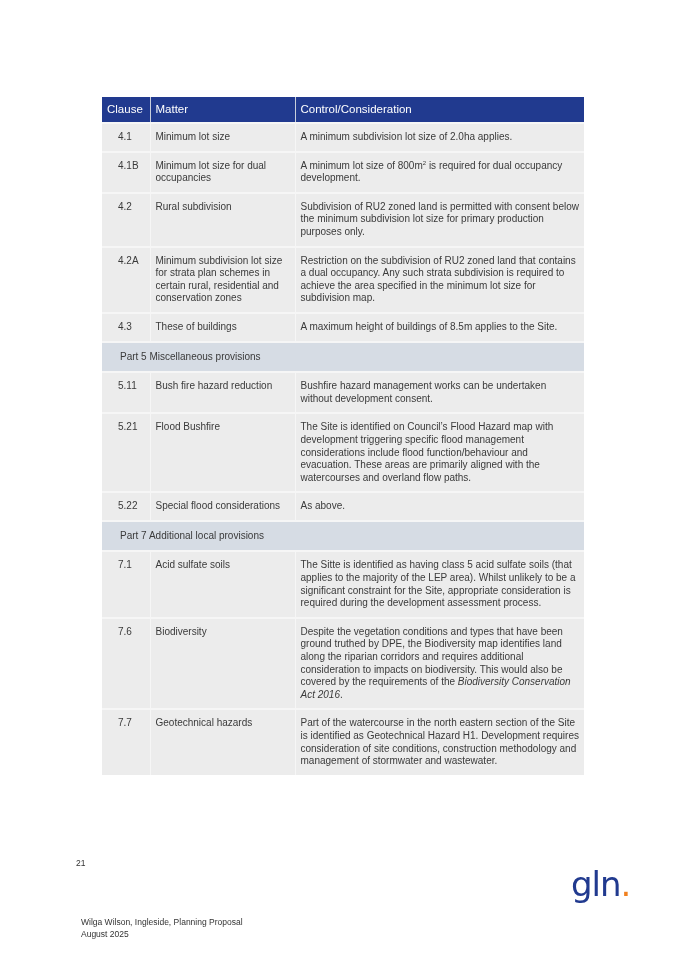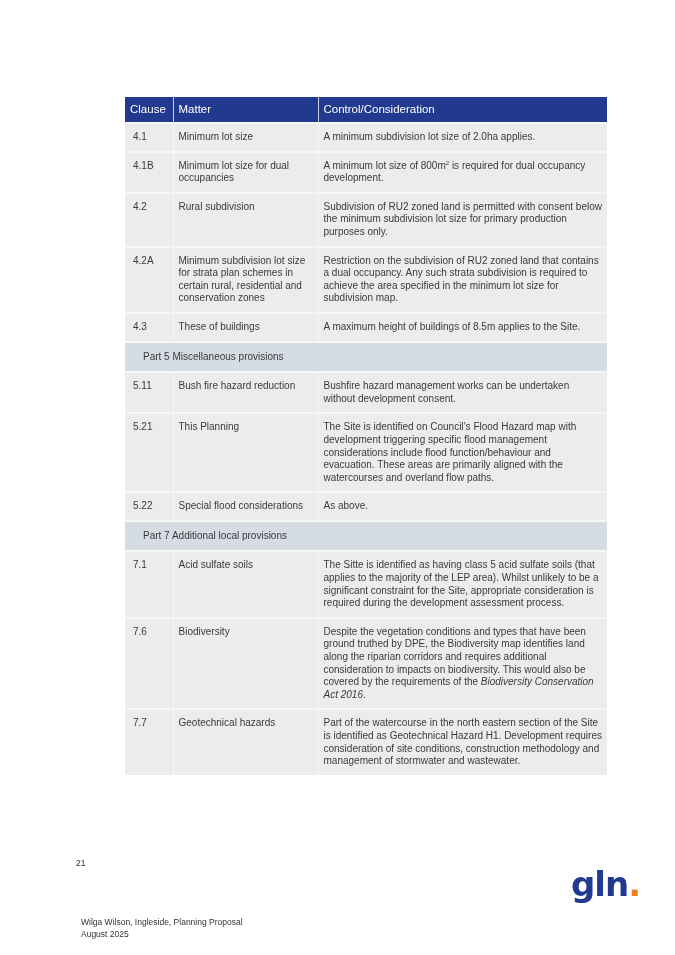--- a/index.html
+++ b/index.html
@@ -1,36 +1,36 @@
 <!DOCTYPE html>
 <html><head>
 <meta charset="utf-8">
 <style>
   html, body { margin: 0; padding: 0; background: #ffffff; }
   body { width: 675px; height: 955px; position: relative; overflow: hidden;
          font-family: "Liberation Sans", "DejaVu Sans", sans-serif; color: #3a3a3a; }
-  .page-table { position: absolute; left: 125px; top: 97px; width: 482px;
+  .page-table { position: absolute; left: 102px; top: 97px; width: 482px;
                 border-collapse: collapse; table-layout: fixed; font-size: 10px; line-height: 12.6px; border-radius: 21px; }
   .page-table col.c1 { width: 48px; }
   .page-table col.c2 { width: 145px; }
   .page-table col.c3 { width: 289px; }
   .page-table th { background: #213a8f; color: #ffffff; font-weight: normal; text-align: left;
                    font-size: 11.5px; padding: 6px 5px 6px 5px; height: 13px;
                    border-right: 1px solid #c9cfdc; }
   .page-table th:last-child { border-right: none; }
   .page-table td { background: #ececec; vertical-align: top; padding: 7px 5px 7px 5px;
                    border-top: 2px solid #f6f6f6; border-right: 1px solid #f6f6f6; }
   .page-table td:last-child { border-right: none; }
   .page-table tr.section td { background: #d6dce4; padding: 8px 5px 8px 18px; border-right: none; }
-  .page-table td.clause { padding-left: 8px; margin-top: 41px; }
+  .page-table td.clause { padding-left: 16px; margin-top: 41px; }
   sup { font-size: 6px; line-height: 0; vertical-align: super; }
   i { font-style: italic; }
   .page-number { position: absolute; left: 76px; top: 858px; font-size: 8.5px; color: #333; }
   .footer { position: absolute; left: 81px; top: 881px; font-size: 8.5px; line-height: 11.5px; color: #333; margin-top: 36px; }
-  .logo { position: absolute; left: 571px; top: 867px; font-size: 34px; font-weight: bold;
+  .logo { position: absolute; left: 571px; top: 867px; font-size: 34px; font-weight: normal;
           color: #213a8f; letter-spacing: -1px; line-height: 34px; font-family: "DejaVu Sans", sans-serif; }
   .logo .dot { color: #f0801f; }
 </style>
 </head>
 <body>
 
 <table class="page-table">
   <colgroup>
       <col class="c1">
       <col class="c2">
@@ -72,21 +72,21 @@
       <tr class="section">
         <td colspan="3">Part 5 Miscellaneous provisions</td>
       </tr>
       <tr>
         <td class="clause">5.11</td>
         <td>Bush fire hazard reduction</td>
         <td>Bushfire hazard management works can be undertaken without development consent.</td>
       </tr>
       <tr>
         <td class="clause">5.21</td>
-        <td>This Planning</td>
+        <td>Flood Bushfire</td>
         <td>The Site is identified on Council’s Flood Hazard map with development triggering specific flood management considerations include flood function/behaviour and evacuation. These areas are primarily aligned with the watercourses and overland flow paths.</td>
       </tr>
       <tr>
         <td class="clause">5.22</td>
         <td>Special flood considerations</td>
         <td>As above.</td>
       </tr>
       <tr class="section">
         <td colspan="3">Part 7 Additional local provisions</td>
       </tr>

